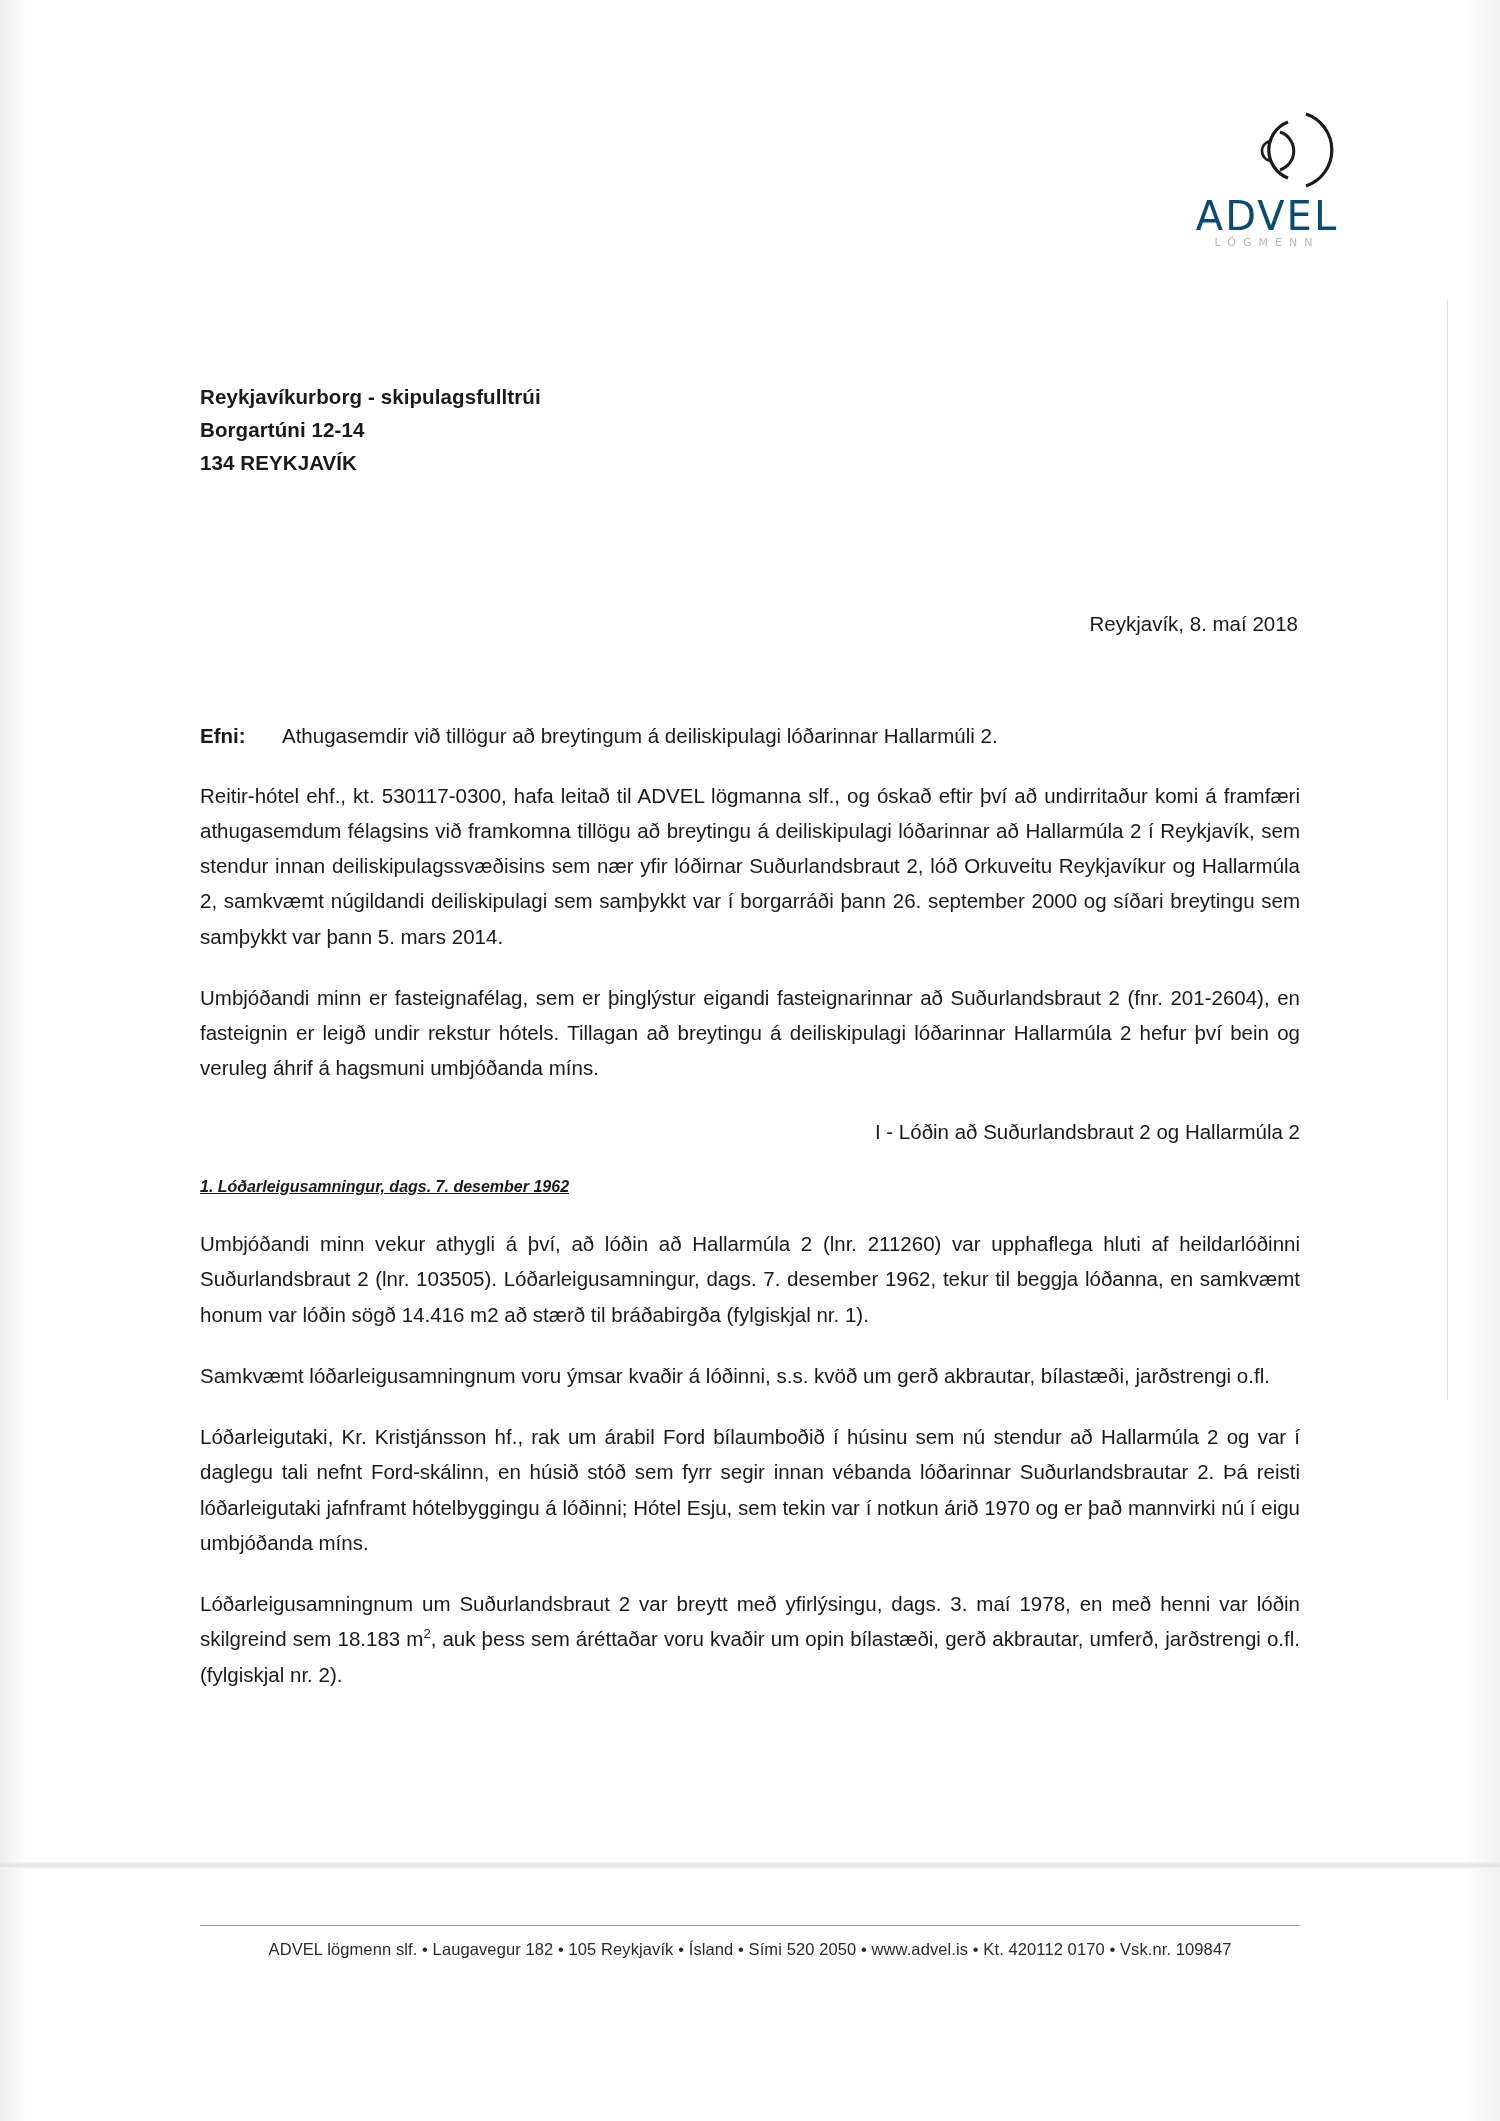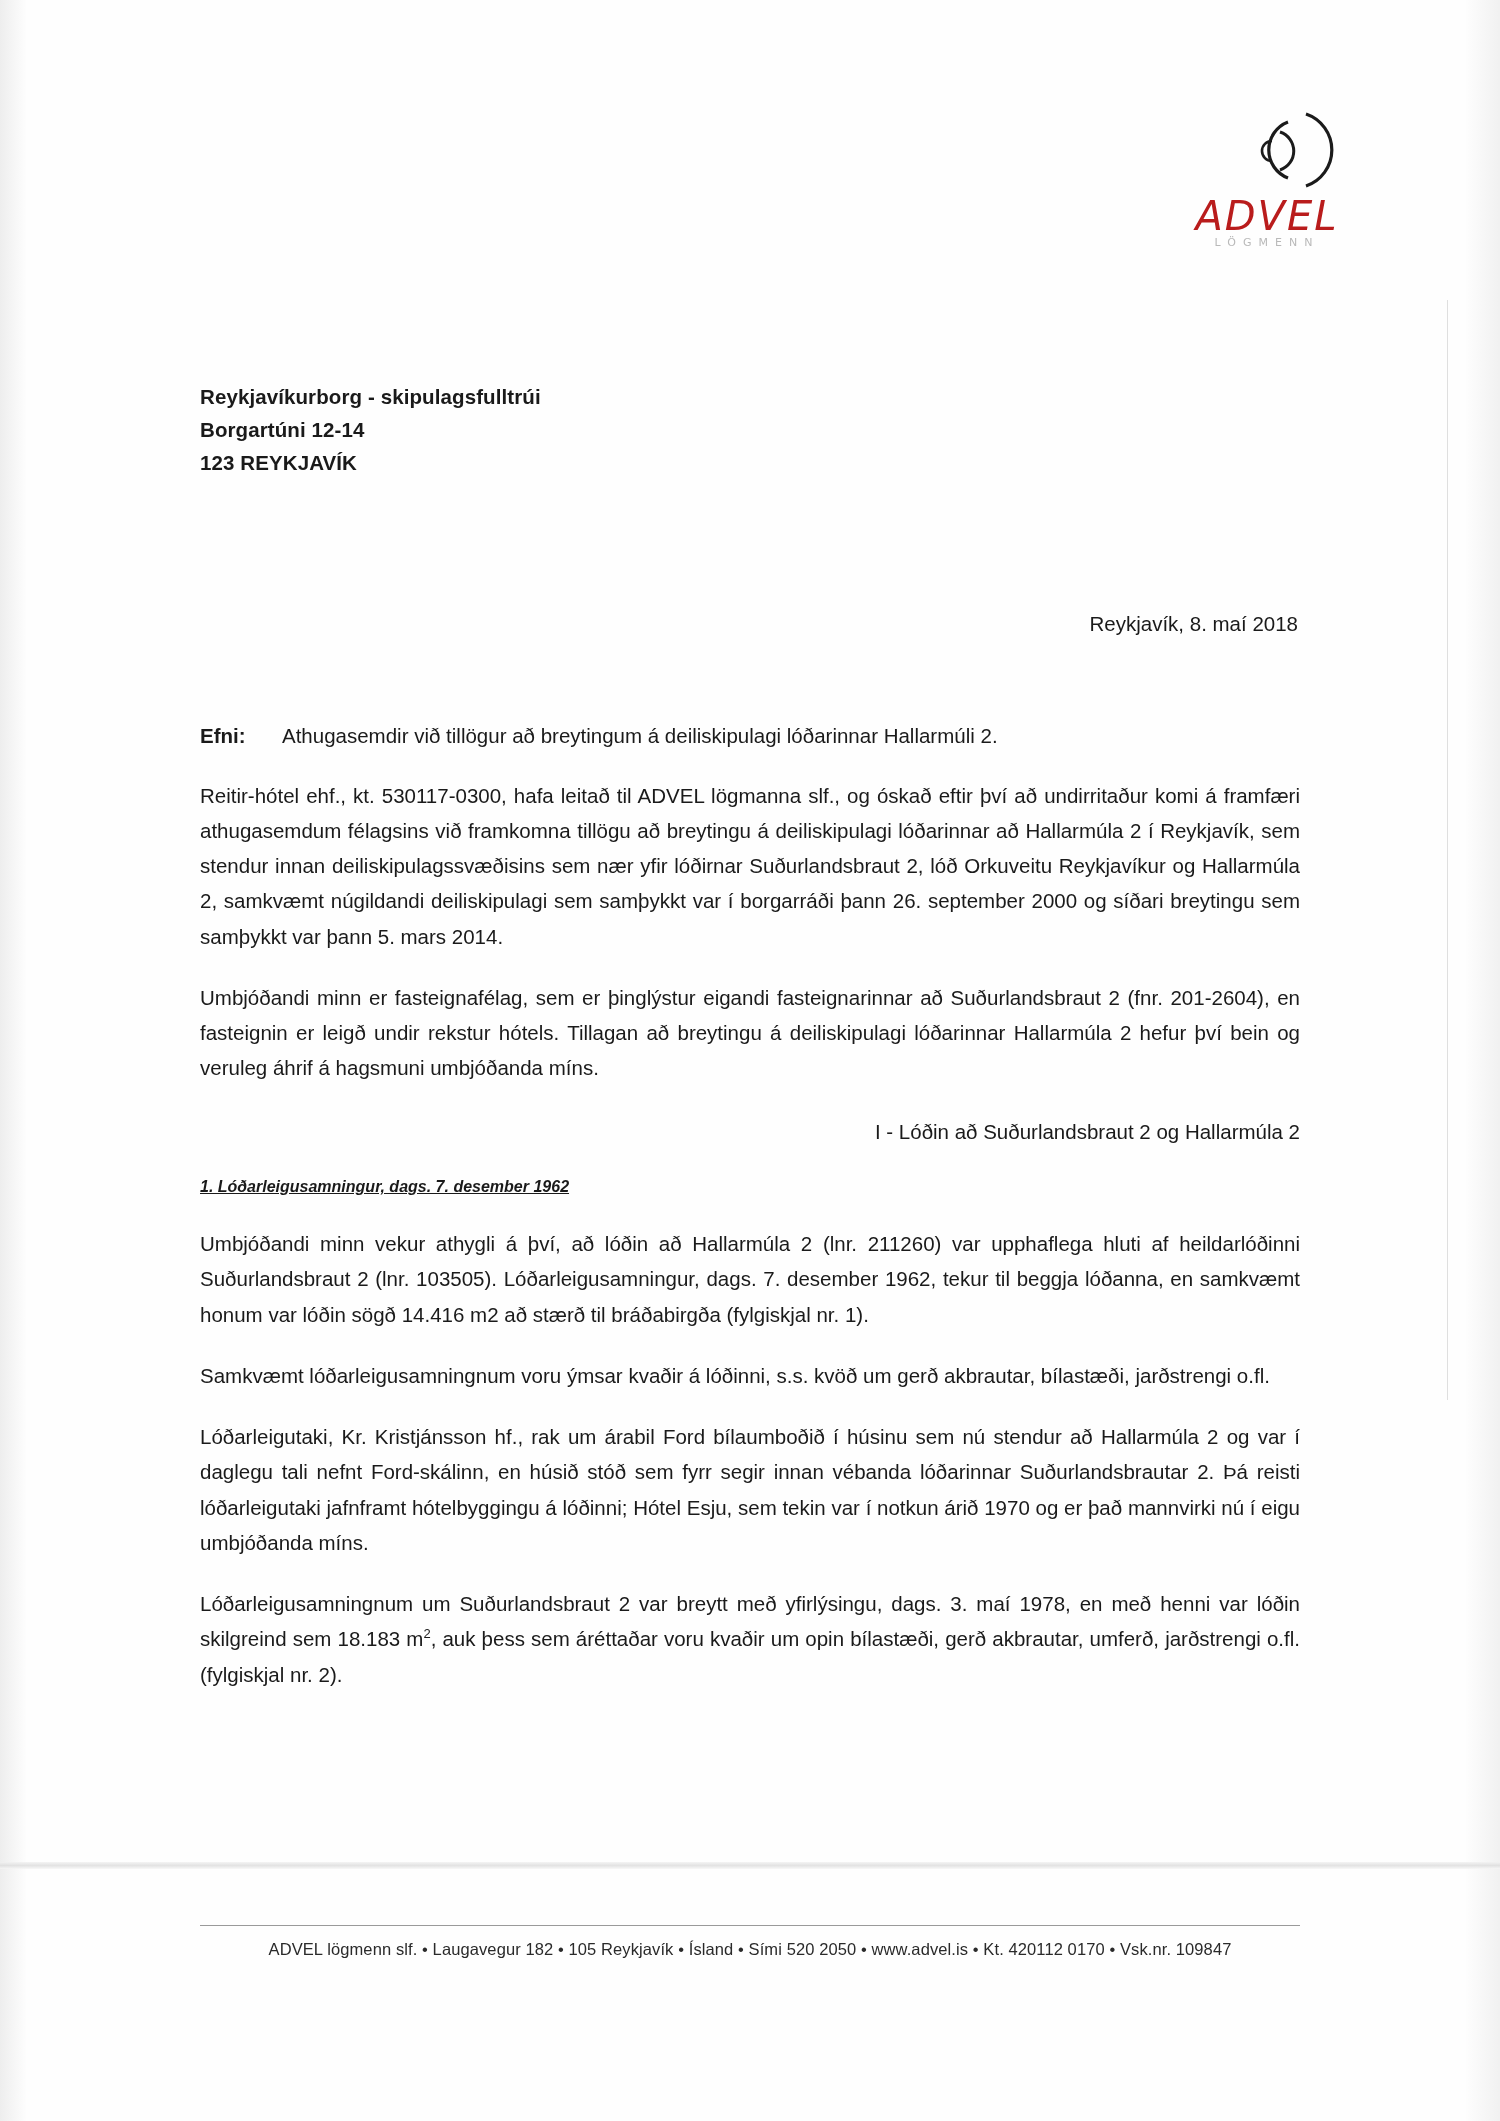--- a/index.html
+++ b/index.html
@@ -67,23 +67,22 @@
     position: relative;
     height: 86px;
     margin-bottom: 2px;
   }
   .logo-mark svg { position: absolute; right: 48px; top: 0; }
   .logo-word {
     font-family: "DejaVu Sans", sans-serif;
     font-size: 40px;
     letter-spacing: 2px;
     font-weight: 400;
-    color: #b91c1c;
+    color: #0c4a6e;
     line-height: 1;
-    font-style: italic;
   }
   .logo-sub {
     font-family: "DejaVu Sans", sans-serif;
     font-size: 11px;
     letter-spacing: 7px;
     color: #b9b9b9;
     margin-top: 0;
   }
 
   
@@ -190,21 +189,21 @@
     </div>
     <div class="logo-word">ADVEL</div>
     <div class="logo-sub">LÖGMENN</div>
   </div>
 
   <div class="content">
 
     <div class="addressee">
       <div>Reykjavíkurborg - skipulagsfulltrúi</div>
       <div>Borgartúni 12-14</div>
-      <div>123 REYKJAVÍK</div>
+      <div>134 REYKJAVÍK</div>
     </div>
 
     <div class="date-line">Reykjavík, 8. maí 2018</div>
 
     <div class="subject-row">
       <div class="subject-label">Efni:</div>
       <div class="subject-text">Athugasemdir við tillögur að breytingum á deiliskipulagi lóðarinnar Hallarmúli 2.</div>
     </div>
 
     <p class="para first-para">Reitir-hótel ehf., kt. 530117-0300, hafa leitað til ADVEL lögmanna slf., og óskað eftir því að undirritaður komi á framfæri athugasemdum félagsins við framkomna tillögu að breytingu á deiliskipulagi lóðarinnar að Hallarmúla 2 í Reykjavík, sem stendur innan deiliskipulagssvæðisins sem nær yfir lóðirnar Suðurlandsbraut 2, lóð Orkuveitu Reykjavíkur og Hallarmúla 2, samkvæmt núgildandi deiliskipulagi sem samþykkt var í borgarráði þann 26. september 2000 og síðari breytingu sem samþykkt var þann 5. mars 2014.</p>

